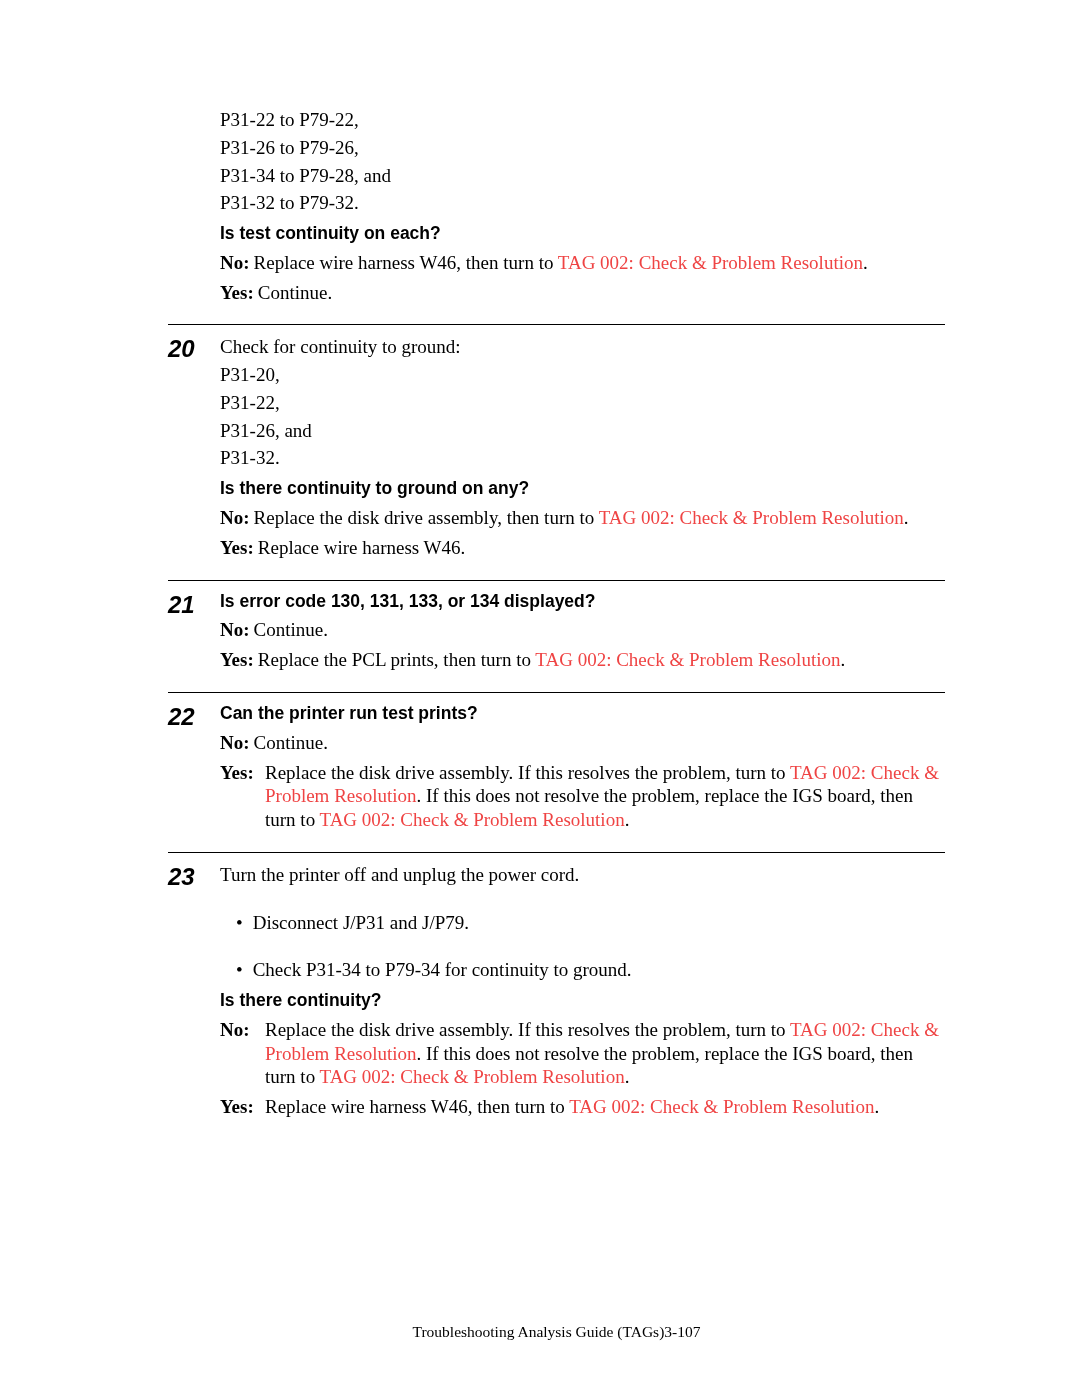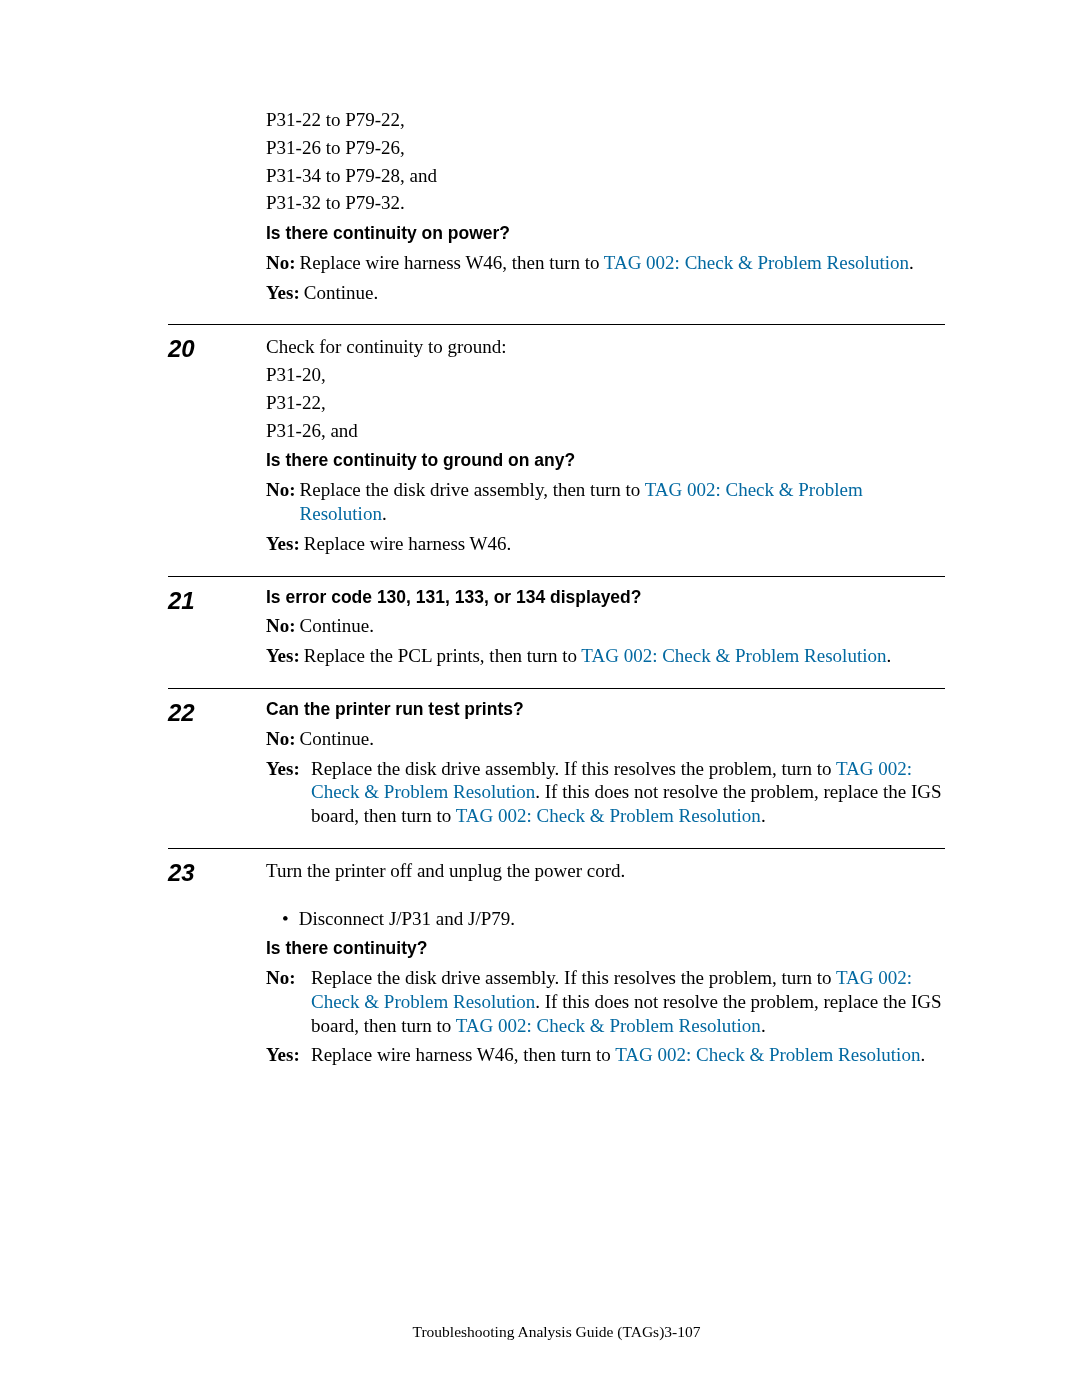--- a/index.html
+++ b/index.html
@@ -14,21 +14,20 @@
     position: relative;
   }
   .page {
     padding: 108px 135px 0 168px;
   }
   .section {
     display: flex;
     border-top: 1px solid #000;
     padding-top: 10px;
     padding-bottom: 14px;
-    gap: 46px;
   }
   .section.noborder { border-top: none; padding-top: 0; }
   .stepnum {
     width: 52px;
     flex-shrink: 0;
     font-family: Arial, Helvetica, sans-serif;
     font-weight: bold;
     font-style: italic;
     font-size: 24px;
     line-height: 1.1;
@@ -40,21 +39,21 @@
     font-family: Arial, Helvetica, sans-serif;
     font-weight: bold;
     font-size: 17.5px;
     margin-top: 8px;
     margin-bottom: 6px;
   }
   .answer { margin-bottom: 6px; display: flex; }
   .alabel { font-weight: bold; flex-shrink:0; margin-right: 5px; width: 40px; }
   .alabel.short { width: auto; margin-right: 4px; }
   .atext { flex:1; }
-  .link { color: #0369a1; }
+  .link { color: #ef4444; }
   ul.bullets { list-style: none; padding-left: 16px; margin-top:4px; margin-bottom:4px;}
   ul.bullets li::before { content: "•"; margin-right: 10px; }
   ul.bullets li { margin-bottom: 4px; margin-top: 24px; }
   .footer {
     position: absolute;
     bottom: 56px;
     left: 168px;
     right: 135px;
     display: flex;
     justify-content: center;
@@ -66,41 +65,42 @@
 
 <div class="page">
 
   <div class="section noborder">
     <div class="stepnum"></div>
     <div class="stepbody">
       <div class="para">P31-22 to P79-22,</div>
       <div class="para">P31-26 to P79-26,</div>
       <div class="para">P31-34 to P79-28, and</div>
       <div class="para">P31-32 to P79-32.</div>
-      <div class="question">Is there continuity on power?</div>
+      <div class="question">Is test continuity on each?</div>
       <div class="answer">
         <span class="alabel short">No:</span>
         <span class="atext">
           <span>Replace wire harness W46, then turn to </span><span class="link">TAG 002: Check &amp; Problem Resolution</span><span>.</span>
         </span>
       </div>
       <div class="answer">
         <span class="alabel short">Yes:</span>
         <span class="atext">Continue.</span>
       </div>
     </div>
   </div>
 
   <div class="section">
     <div class="stepnum">20</div>
     <div class="stepbody">
       <div class="para">Check for continuity to ground:</div>
       <div class="para">P31-20,</div>
       <div class="para">P31-22,</div>
       <div class="para">P31-26, and</div>
+      <div class="para">P31-32.</div>
       <div class="question">Is there continuity to ground on any?</div>
       <div class="answer">
         <span class="alabel short">No:</span>
         <span class="atext">
           <span>Replace the disk drive assembly, then turn to </span><span class="link">TAG 002: Check &amp; Problem Resolution</span><span>.</span>
         </span>
       </div>
       <div class="answer">
         <span class="alabel short">Yes:</span>
         <span class="atext">Replace wire harness W46.</span>
@@ -141,20 +141,21 @@
       </div>
     </div>
   </div>
 
   <div class="section">
     <div class="stepnum">23</div>
     <div class="stepbody">
       <div class="para">Turn the printer off and unplug the power cord.</div>
       <ul class="bullets">
         <li>Disconnect J/P31 and J/P79.</li>
+        <li>Check P31-34 to P79-34 for continuity to ground.</li>
       </ul>
       <div class="question">Is there continuity?</div>
       <div class="answer">
         <span class="alabel">No:</span>
         <span class="atext">
           <span>Replace the disk drive assembly. If this resolves the problem, turn to </span><span class="link">TAG 002: Check &amp; Problem Resolution</span><span>. If this does not resolve the problem, replace the IGS board, then turn to </span><span class="link">TAG 002: Check &amp; Problem Resolution</span><span>.</span>
         </span>
       </div>
       <div class="answer">
         <span class="alabel">Yes:</span>

